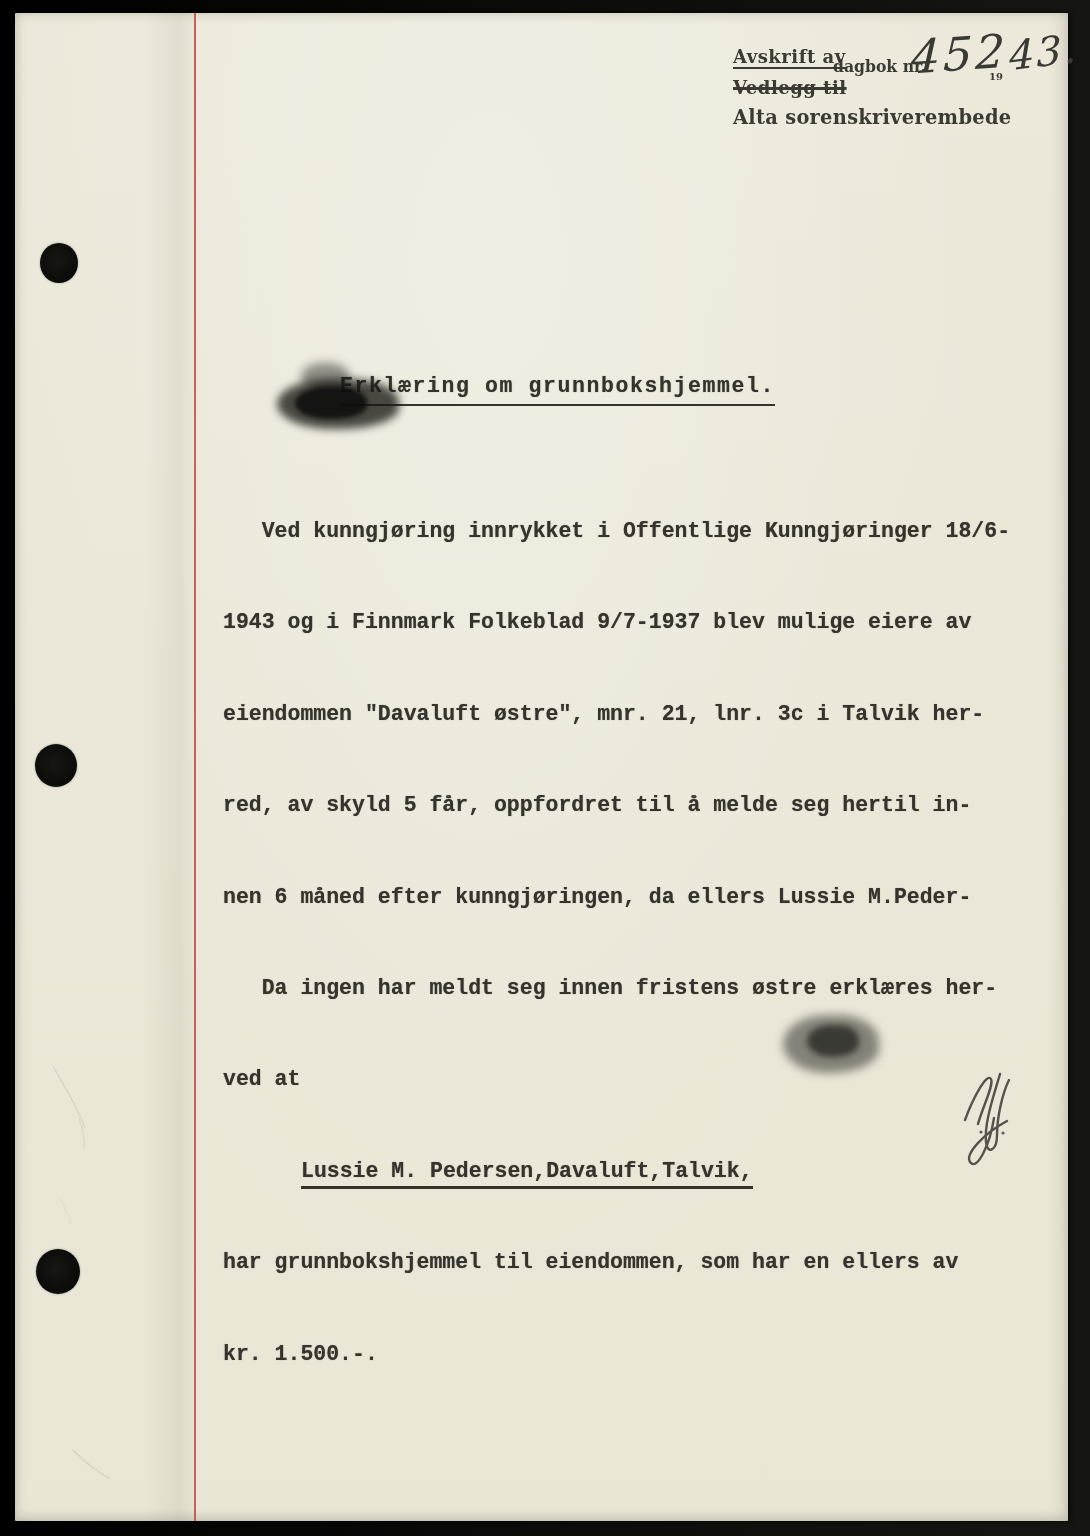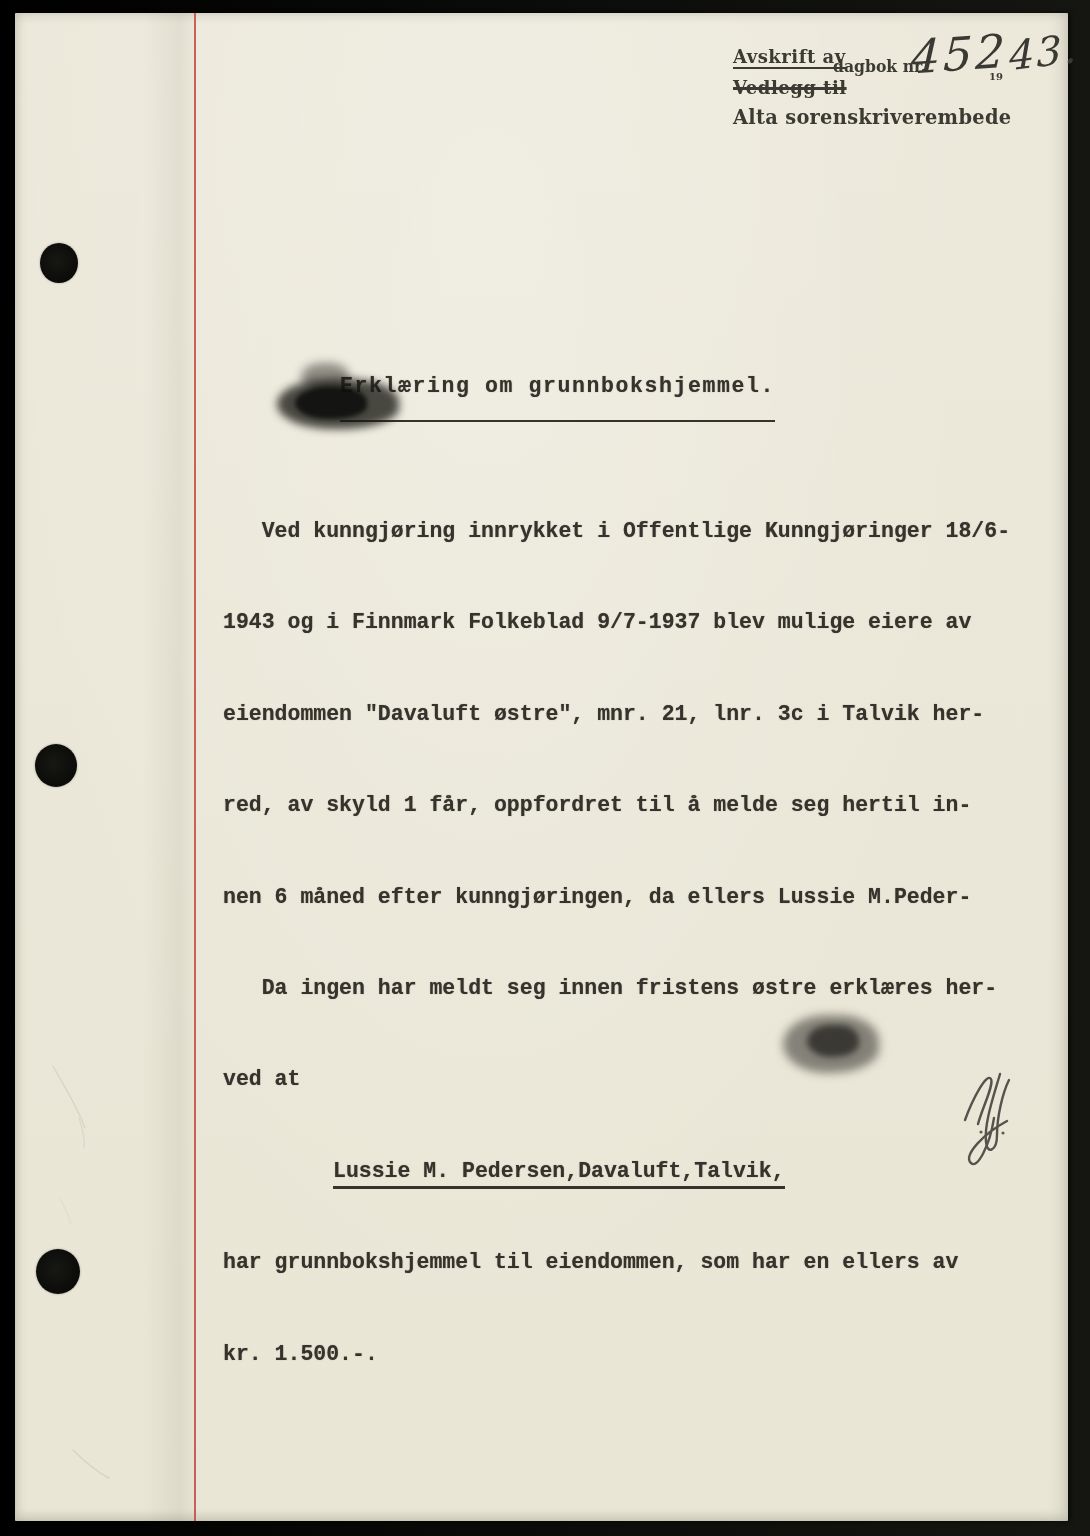--- a/index.html
+++ b/index.html
@@ -121,28 +121,28 @@
     display: block;
     margin-left: 117px;
     margin-bottom: 36px;
     line-height: 32px;
     height: 32px;
   }
   .doc-title .u {
     display: inline-block;
     letter-spacing: 1.6px;
     border-bottom: 2.5px solid #35332c;
-    padding-bottom: 18px;
+    padding-bottom: 2px;
   }
   .line {
     display: block;
     height: 43.4px;
     line-height: 43.4px;
   }
-  .line--name { margin-left: 110px; }
+  .line--name { margin-left: 78px; }
   .line--name .u {
     display: inline-block;
     line-height: 30px;
     border-bottom: 3px solid #35332c;
     padding-bottom: 0px;
   }
 
   
   .smudge { position: absolute; border-radius: 50% 45% 55% 50% / 55% 50% 45% 55%; }
   .smudge-ved-a {
@@ -201,21 +201,21 @@
       <span class="attachment-label">Vedlegg til</span>
       <span class="office-name">Alta sorenskriverembede</span>
     </div>
 
     <div class="typed">
       <span class="doc-title"><span class="u">Erklæring om grunnbokshjemmel.</span></span>
 
       <span class="line">   Ved kunngjøring innrykket i Offentlige Kunngjøringer 18/6-</span>
       <span class="line">1943 og i Finnmark Folkeblad 9/7-1937 blev mulige eiere av</span>
       <span class="line">eiendommen "Davaluft østre", mnr. 21, lnr. 3c i Talvik her-</span>
-      <span class="line">red, av skyld 1 får, oppfordret til å melde seg hertil in-</span>
+      <span class="line">red, av skyld 5 får, oppfordret til å melde seg hertil in-</span>
       <span class="line">nen 6 måned efter kunngjøringen, da ellers Lussie M.Peder-</span>
       <span class="line">   Da ingen har meldt seg innen fristens østre erklæres her-</span>
       <span class="line">ved at</span>
       <span class="line line--name"><span class="u">Lussie M. Pedersen,Davaluft,Talvik,</span></span>
       <span class="line">har grunnbokshjemmel til eiendommen, som har en ellers av</span>
       <span class="line">kr. 1.500.-.</span>
       
       
       
 

